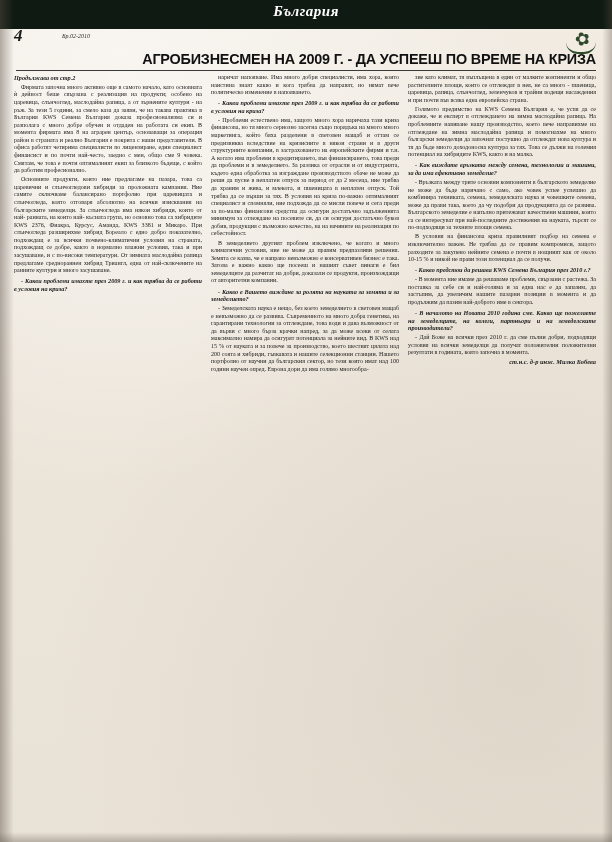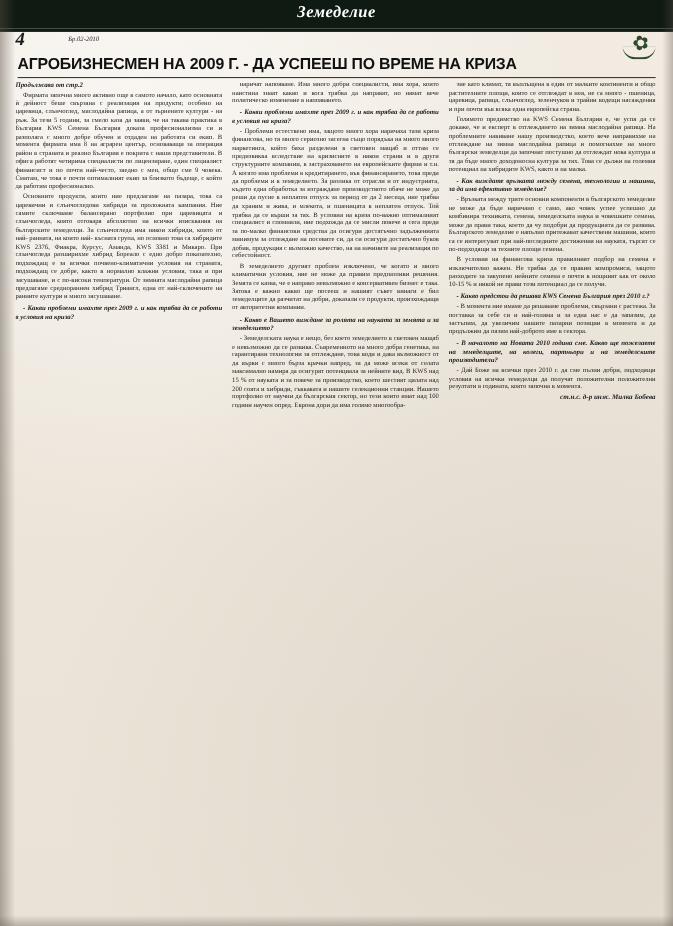--- a/index.html
+++ b/index.html
@@ -113,21 +113,21 @@
     border-bottom: 2px solid #2e4a2b;
     border-radius: 0 0 18px 18px;
   }
 
   
   .headline {
     position: absolute;
     left: 16px;
     right: 16px;
     top: 52px;
-    text-align: left;
+    text-align: right;
     font-family: "Liberation Sans", sans-serif;
     font-weight: bold;
     font-size: 14.4px;
     letter-spacing: -0.2px;
     color: #111111;
     line-height: 1.1;
   }
   .rule-under-head {
     position: absolute;
     left: 16px;
@@ -186,21 +186,21 @@
     text-indent: 0;
   }
 </style>
 </head>
 <body>
 
 <div class="page">
   <div class="paper-tex"></div>
 
   <div class="masthead">
-    <div class="mh-title">Земеделие</div>
+    <div class="mh-title">България</div>
   </div>
   <div class="mh-strip-bottom"></div>
 
   <div class="folio">4</div>
   <div class="issue">Бр.02-2010</div>
 
   <div class="logo-corner">
     <div class="leaf">✿</div>
     <div class="swish"></div>
   </div>

